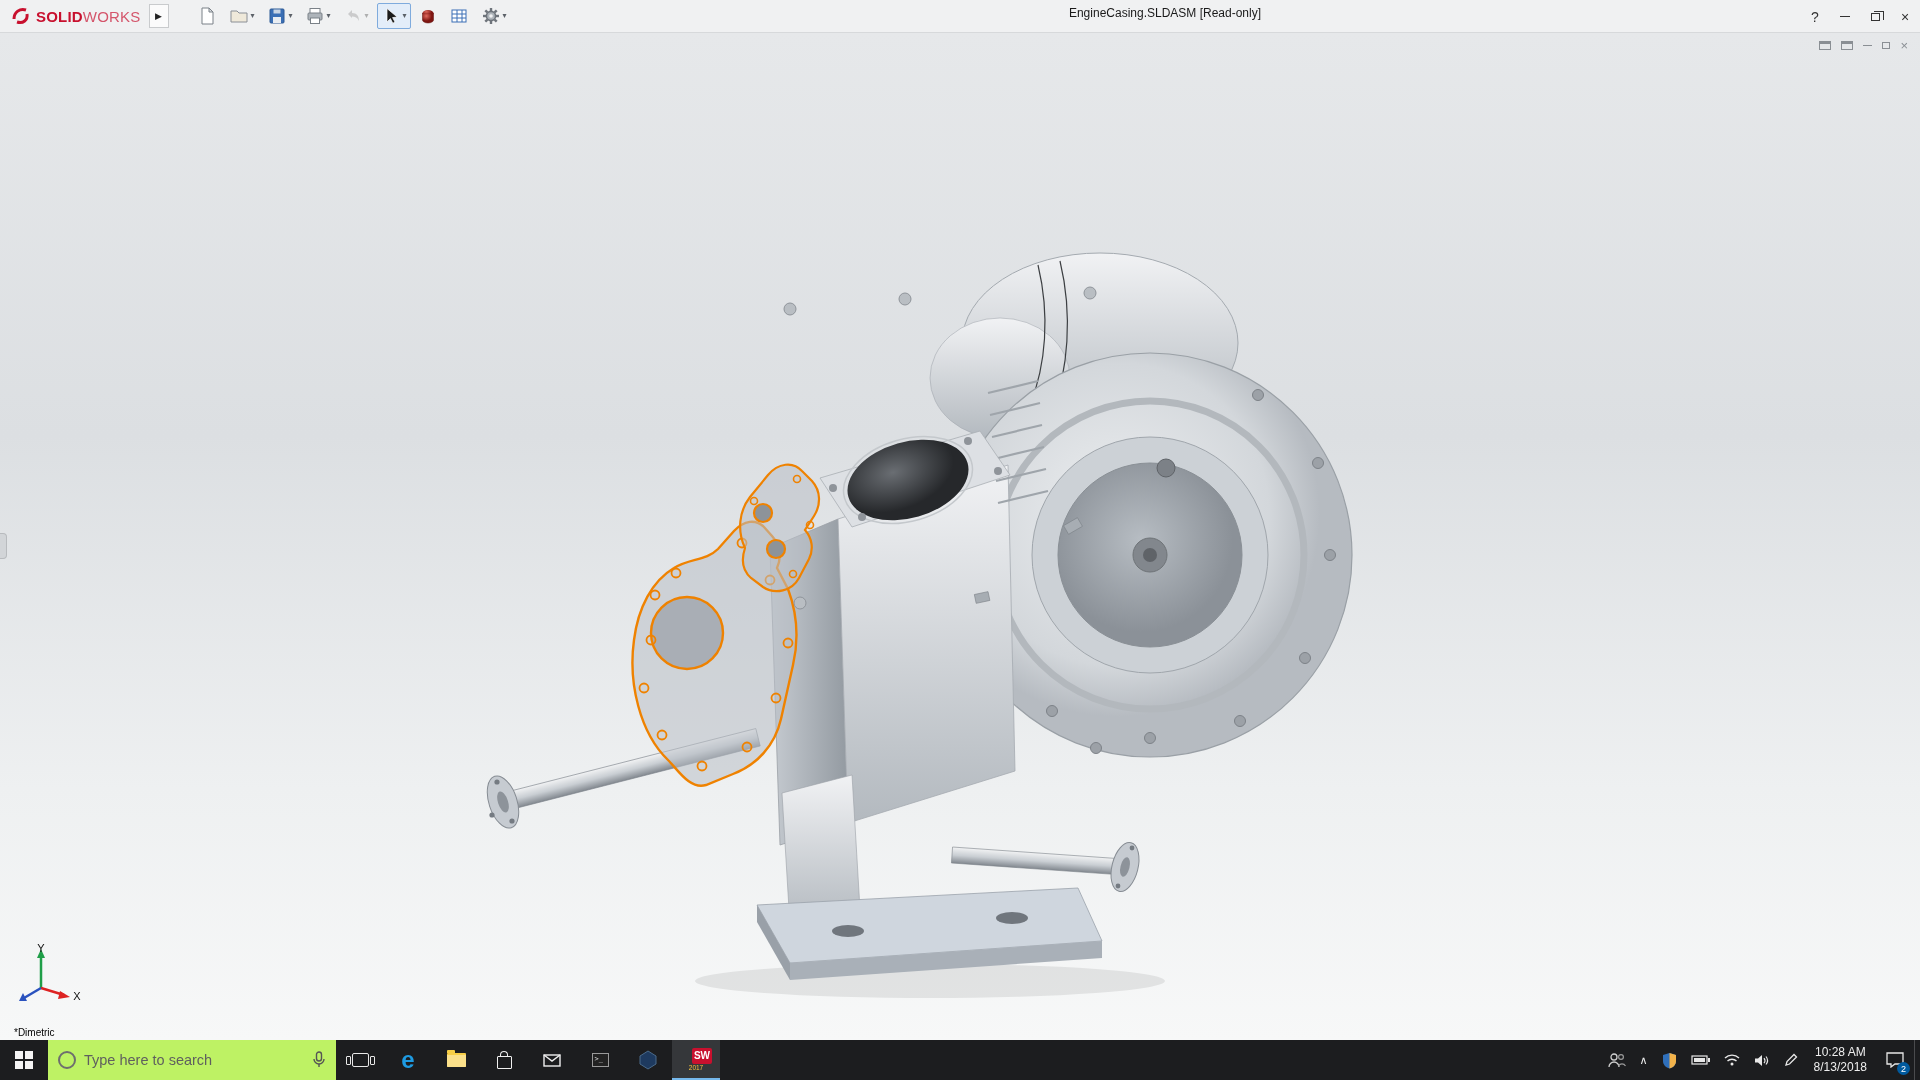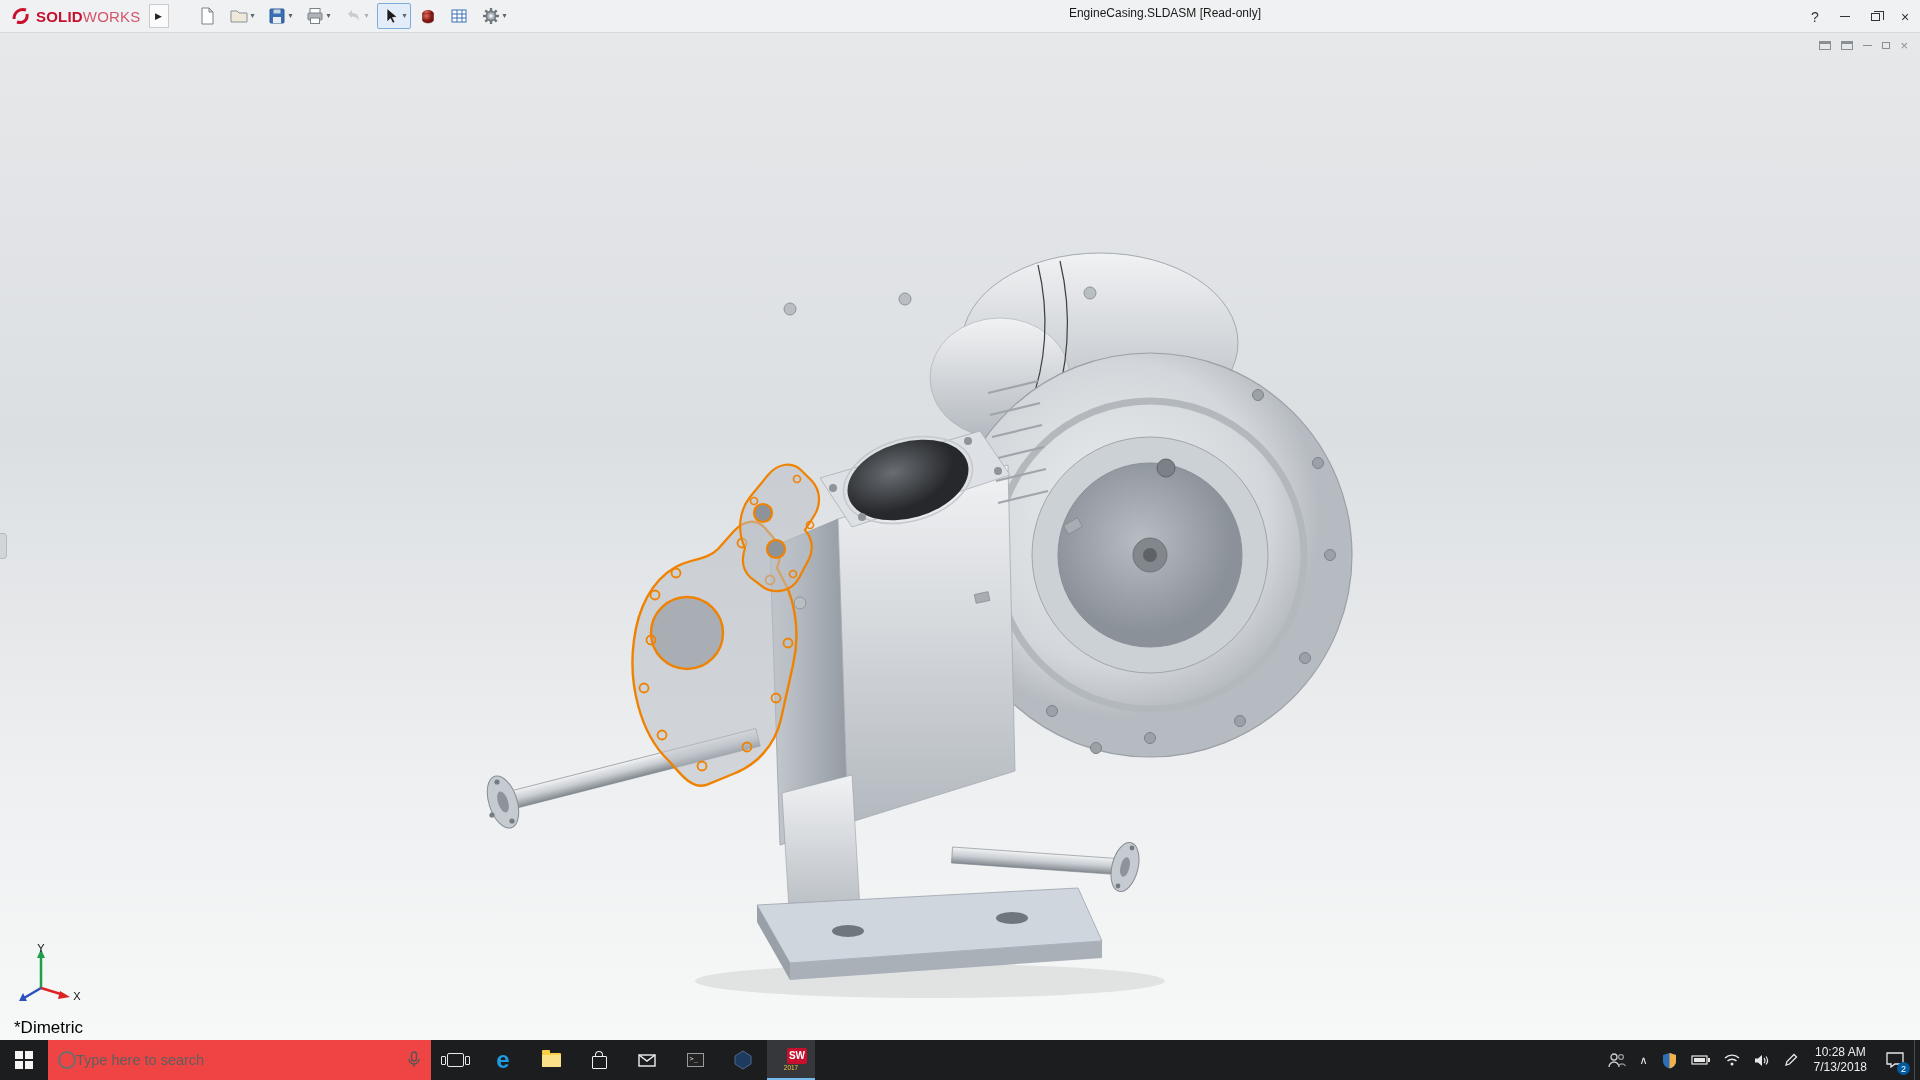--- a/index.html
+++ b/index.html
@@ -39,29 +39,29 @@
   .doc-ctrls { position:absolute; top:6px; right:12px; display:flex; align-items:center; gap:10px;
     color:#8a8f94; }
   .pane-ico { width:12px; height:9px; border:1px solid #8a8f94; border-top:3px solid #8a8f94; display:inline-block; }
   .doc-min { width:9px; height:0; border-top:1px solid #8a8f94; display:inline-block; }
   .doc-restore { width:8px; height:7px; border:1px solid #8a8f94; display:inline-block; }
   .doc-close { font-size:13px; line-height:1; color:#8a8f94; }
   .model-svg { position:absolute; inset:0; width:100%; height:100%; }
   .left-tab { position:absolute; left:0; top:500px; width:7px; height:26px;
     background:#d2d5d8; border:1px solid #b8bbbe; border-left:none; border-radius:0 4px 4px 0; }
   .triad { position:absolute; left:14px; bottom:36px; }
-  .view-label { position:absolute; left:14px; bottom:2px; font-size:17px; color:#000; }
+  .view-label { position:absolute; left:14px; bottom:2px; font-size:10px; color:#000; }
 
   
   .taskbar { flex:0 0 40px; height:40px; background:#1c1d1f; display:flex; align-items:stretch; color:#eee; }
   .tb-btn { width:48px; display:flex; align-items:center; justify-content:center; cursor:pointer; position:relative; }
   .tb-btn.active-app { background:#35373a; box-shadow:inset 0 -2px 0 #76b9ed; }
   .win-logo { display:grid; grid-template-columns:8px 8px; grid-template-rows:8px 8px; gap:1.5px; }
   .win-logo span { background:#f5f5f5; }
-  .search-box { width:383px; background:#ef4444; display:flex; align-items:center; gap:0; padding:0 10px; }
+  .search-box { width:288px; background:#bef264; display:flex; align-items:center; gap:8px; padding:0 10px; }
   .cortana-ring { width:18px; height:18px; border:2.5px solid #6e6e6e; border-radius:50%; flex:0 0 auto; }
   .search-input { flex:1 1 auto; border:none; outline:none; font-size:14.5px; color:#333;
     font-family:"Liberation Sans", sans-serif; background:transparent; }
   .search-input::placeholder { color:#5f5f5f; opacity:1; }
   .taskview { width:17px; height:14px; border:1.5px solid #e8e8e8; border-radius:2px; position:relative; }
   .taskview:before,.taskview:after { content:""; position:absolute; top:2px; width:3px; height:7px; border:1.5px solid #e8e8e8; border-radius:1px; }
   .taskview:before { left:-7px; } .taskview:after { right:-7px; }
   .edge-e { font-size:24px; font-weight:700; color:#1e9be2; line-height:1; }
   .folder-ico { width:19px; height:14px; background:#f7ce46; border-radius:1px; position:relative; }
   .folder-ico:before { content:""; position:absolute; top:-3px; left:0; width:8px; height:3px; background:#f7ce46; border-radius:1px 1px 0 0; }
@@ -458,21 +458,21 @@
           <path d="M10 4 a4 4 0 0 1 0 5 M12 2.5 a6.5 6.5 0 0 1 0 8" fill="none" stroke="#e8e8e8" stroke-width="1.2"></path>
         </svg>
       </div>
       <div class="tray-btn">
         <svg width="14" height="14" viewBox="0 0 14 14">
           <path d="M2 12 L3 8.5 L10 1.5 L12.5 4 L5.5 11 Z" fill="none" stroke="#e8e8e8" stroke-width="1.3"></path>
         </svg>
       </div>
       <div class="clock">
         <span>10:28 AM</span>
-        <span>7/13/2018</span>
+        <span>8/13/2018</span>
       </div>
       <div class="action">
         <svg width="18" height="16" viewBox="0 0 18 16">
           <path d="M1 1 h16 v11 h-8 l-4 3 v-3 h-4 z" fill="none" stroke="#e8e8e8" stroke-width="1.3"></path>
         </svg>
         <span class="badge">2</span>
       </div>
       <div class="show-desktop"></div>
     </div>
   </footer>

